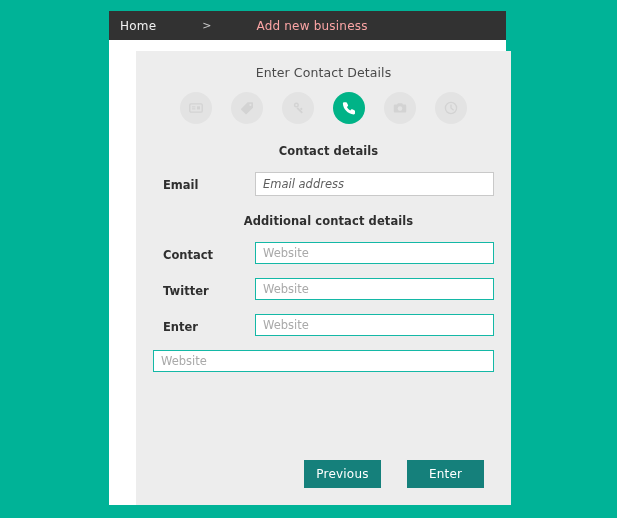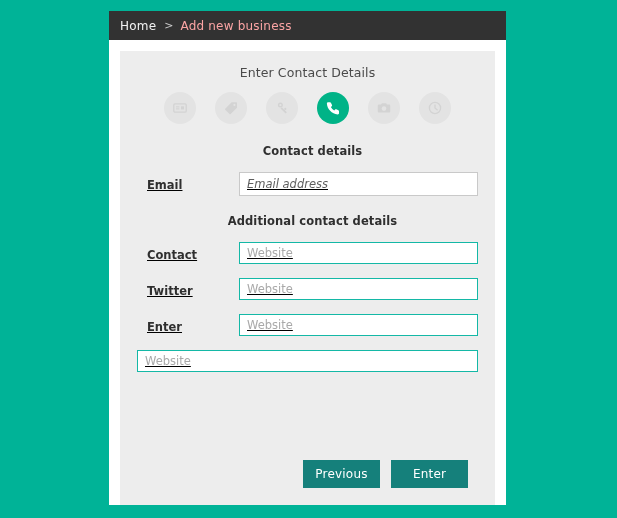--- a/index.html
+++ b/index.html
@@ -27,39 +27,40 @@
   }
 
   
   .breadcrumb {
     height: 29px;
     background: #323232;
     display: flex;
     align-items: center;
     padding-left: 11px;
     box-sizing: border-box;
+    gap: 38px;
   }
   .breadcrumb .crumb {
     color: #fca5a5;
     font-size: 12px;
     letter-spacing: 0.2px;
   }
   .breadcrumb .crumb-home {
     color: #f2f2f2;
   }
   .breadcrumb .sep {
     color: #cccccc;
     font-size: 11px;
     margin: 0 7px 0 8px;
   }
 
   
   .panel {
     position: absolute;
-    left: 11px;
+    left: 27px;
     top: 40px;
     width: 375px;
     height: 454px;
     background: #ededed;
     box-sizing: border-box;
   }
 
   .panel-title {
     text-align: center;
     font-size: 12.5px;
@@ -107,21 +108,20 @@
     letter-spacing: 0.1px;
     text-align: center;
   }
   .section-head.second {
     margin-top: 18px;
   }
   .field {
     display: flex;
     align-items: flex-start;
     margin-bottom: 13px;
-    text-decoration: underline;
   }
   .field-label {
     width: 92px;
     flex: 0 0 92px;
     font-size: 11.5px;
     font-weight: bold;
     color: #2f2f2f;
     line-height: 20px;
     padding-top: 3px;
     margin-left: 10px;
@@ -157,21 +157,21 @@
   
   .footer {
     position: absolute;
     left: 0;
     bottom: 17px;
     width: 100%;
     display: flex;
     justify-content: flex-end;
     padding-right: 27px;
     box-sizing: border-box;
-    gap: 11px;
+    gap: 26px;
   }
   .btn {
     background: #15807b;
     color: #ffffff;
     border: none;
     font-size: 12px;
     font-family: "DejaVu Sans", "Liberation Sans", sans-serif;
     padding: 7px 0;
     width: 77px;
     text-align: center;

